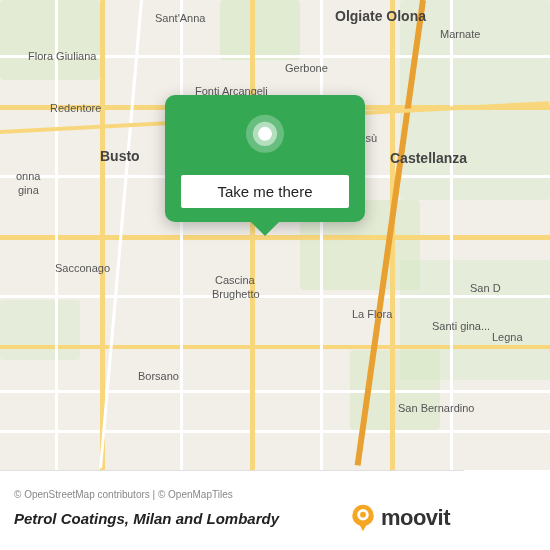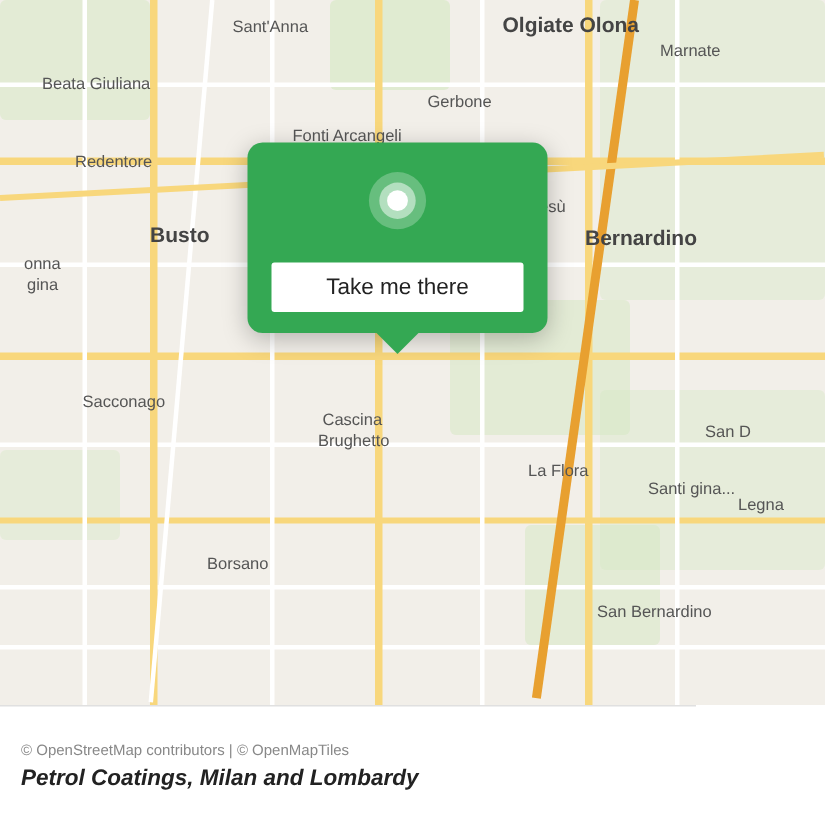--- a/index.html
+++ b/index.html
@@ -191,26 +191,26 @@
     <div class="road road-major" style="top:0;left:390px;width:5px;height:100%;"></div>
     <div class="road" style="top:0;left:450px;width:3px;height:100%;"></div>
     <div class="road road-highway" style="top:0;left:420px;width:6px;height:100%;transform:rotate(8deg);transform-origin:top;"></div>
 
     <div class="road" style="top:0;left:140px;width:3px;height:470px;transform:rotate(5deg);transform-origin:top;"></div>
     <div class="road road-major" style="top:130px;left:0;width:550px;height:4px;transform:rotate(-3deg);transform-origin:left;"></div>
 
     <span class="map-label" style="top:12px;left:155px;">Sant'Anna</span>
     <span class="map-label map-label-large" style="top:8px;left:335px;">Olgiate Olona</span>
     <span class="map-label" style="top:28px;left:440px;">Marnate</span>
-    <span class="map-label" style="top:50px;left:28px;">Beata Giuliana</span>
+    <span class="map-label" style="top:50px;left:28px;">Flora Giuliana</span>
     <span class="map-label" style="top:62px;left:285px;">Gerbone</span>
     <span class="map-label" style="top:102px;left:50px;">Redentore</span>
     <span class="map-label map-label-large" style="top:148px;left:100px;">Busto</span>
     <span class="map-label" style="top:132px;left:322px;">Buon Gesù</span>
-    <span class="map-label map-label-large" style="top:150px;left:390px;">Bernardino</span>
+    <span class="map-label map-label-large" style="top:150px;left:390px;">Castellanza</span>
     <span class="map-label" style="top:170px;left:16px;">onna</span>
     <span class="map-label" style="top:184px;left:18px;">gina</span>
     <span class="map-label" style="top:262px;left:55px;">Sacconago</span>
     <span class="map-label" style="top:274px;left:215px;">Cascina</span>
     <span class="map-label" style="top:288px;left:212px;">Brughetto</span>
     <span class="map-label" style="top:308px;left:352px;">La Flora</span>
     <span class="map-label" style="top:282px;left:470px;">San D</span>
     <span class="map-label" style="top:320px;left:432px;">Santi gina...</span>
     <span class="map-label" style="top:331px;left:492px;">Legna</span>
     <span class="map-label" style="top:370px;left:138px;">Borsano</span>
@@ -227,14 +227,24 @@
     </svg>
 
     <button id="take-me-btn">Take me there</button>
   </div>
 </div>
 
 <div id="bottom-bar">
   <div id="attribution">© OpenStreetMap contributors | © OpenMapTiles</div>
   <div id="place-name-row">
     <span id="place-name">Petrol Coatings, Milan and Lombardy</span>
+    <div class="moovit-logo">
+
+      <svg class="moovit-pin" viewBox="0 0 28 34" fill="none" xmlns="http://www.w3.org/2000/svg">
+        <ellipse cx="14" cy="14" rx="13" ry="13" fill="#F5A623"></ellipse>
+        <ellipse cx="14" cy="13" rx="7" ry="7" fill="white"></ellipse>
+        <ellipse cx="14" cy="13" rx="3.5" ry="3.5" fill="#F5A623"></ellipse>
+        <polygon points="8,22 20,22 14,33" fill="#F5A623"></polygon>
+      </svg>
+      <span class="moovit-text">moovit</span>
+    </div>
   </div>
 </div>
 
 </body></html>

